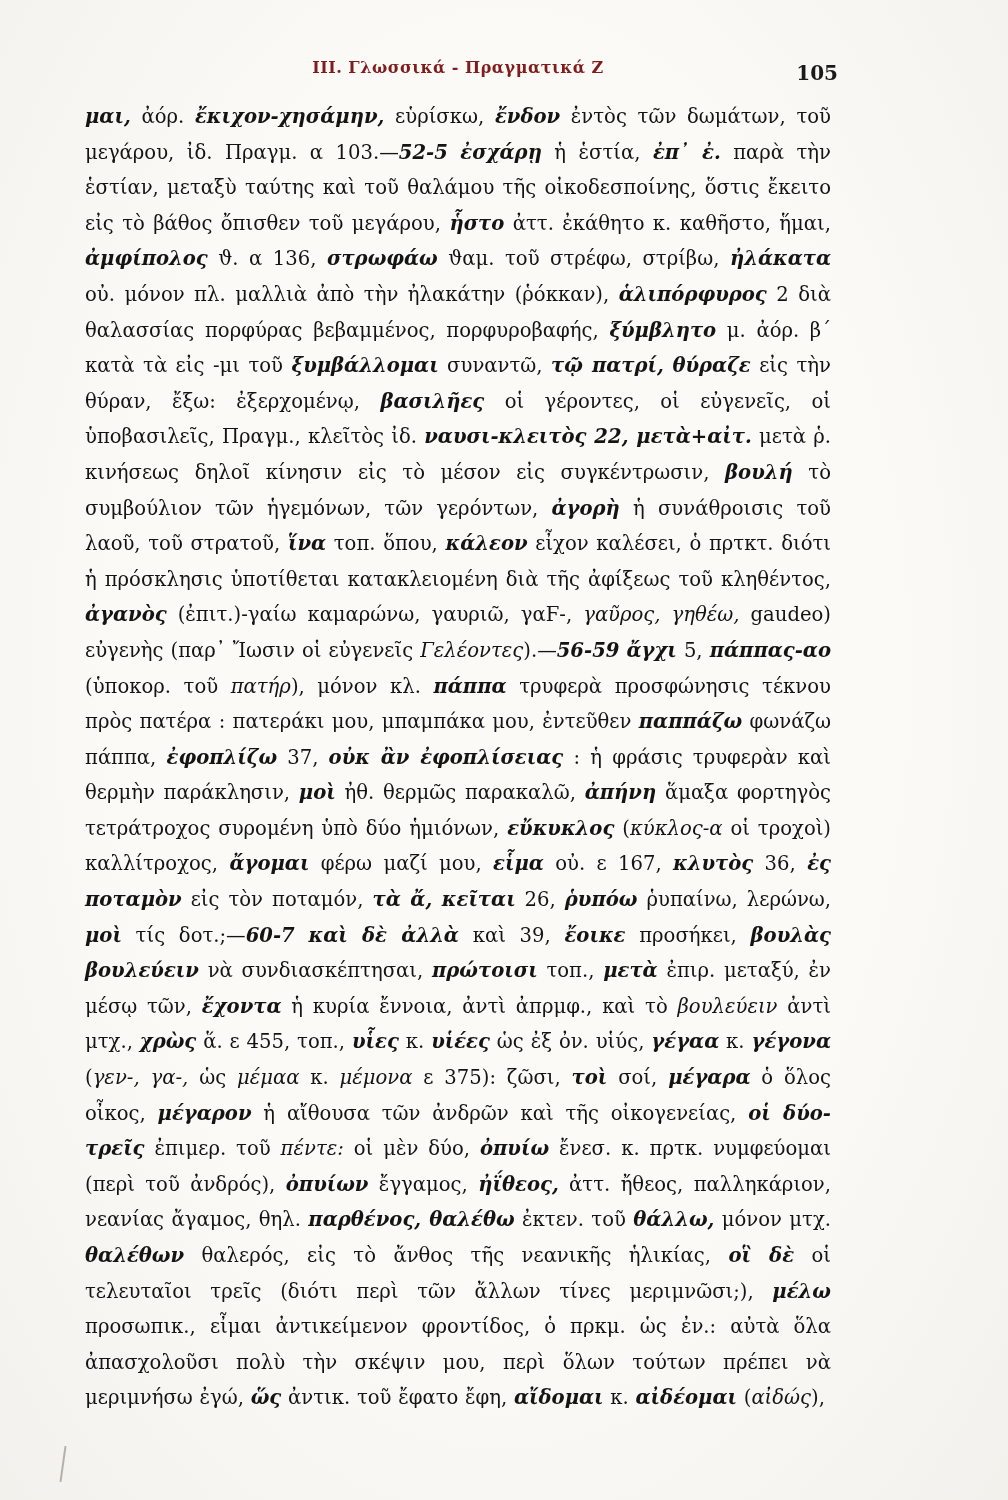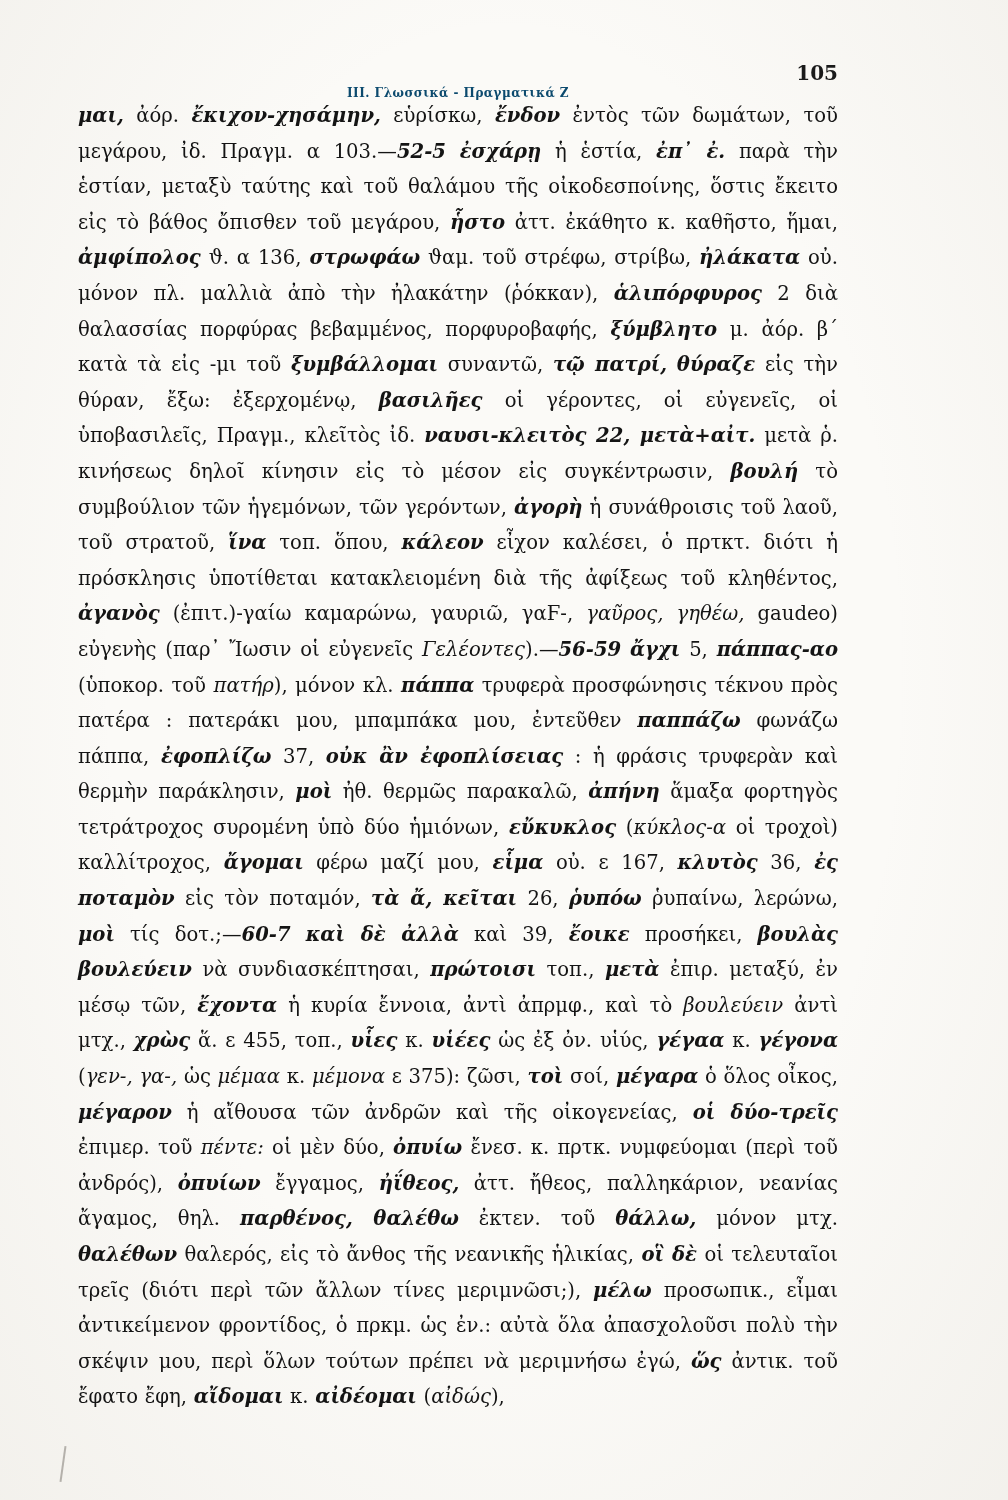--- a/index.html
+++ b/index.html
@@ -41,45 +41,44 @@
     display: flex;
     align-items: baseline;
     justify-content: center;
     position: relative;
     height: 34px;
     margin-bottom: 6px;
   }
   .running-head {
     font-family: "DejaVu Serif", "Liberation Serif", serif;
     font-weight: bold;
-    font-size: 12px;
+    font-size: 16px;
     letter-spacing: 0.5px;
-    color: #0c4a6e;
+    color: #7f1d1d;
     white-space: nowrap;
-    margin-top: 28px;
   }
   .page-number {
     position: absolute;
     right: 0;
     bottom: 7px;
     font-family: "DejaVu Serif", "Liberation Serif", serif;
     font-weight: bold;
     font-size: 20px;
     color: #1a1a1a;
   }
   .body-text {
     font-size: 19.6px;
     line-height: 35.6px;
     text-align: justify;
     text-justify: inter-word;
     color: #141414;
     word-spacing: 0.5px;
   }
   .body-text p {
-    margin: 0;
+    margin: 7px;
     text-indent: 0;
   }
   .it { font-style: italic; }
   .bi { font-style: italic; font-weight: bold; }
   .num-bold { font-weight: bold; font-style: italic; }
   .edge-mark {
     position: absolute;
     left: 62px;
     bottom: 18px;
     width: 2px;

